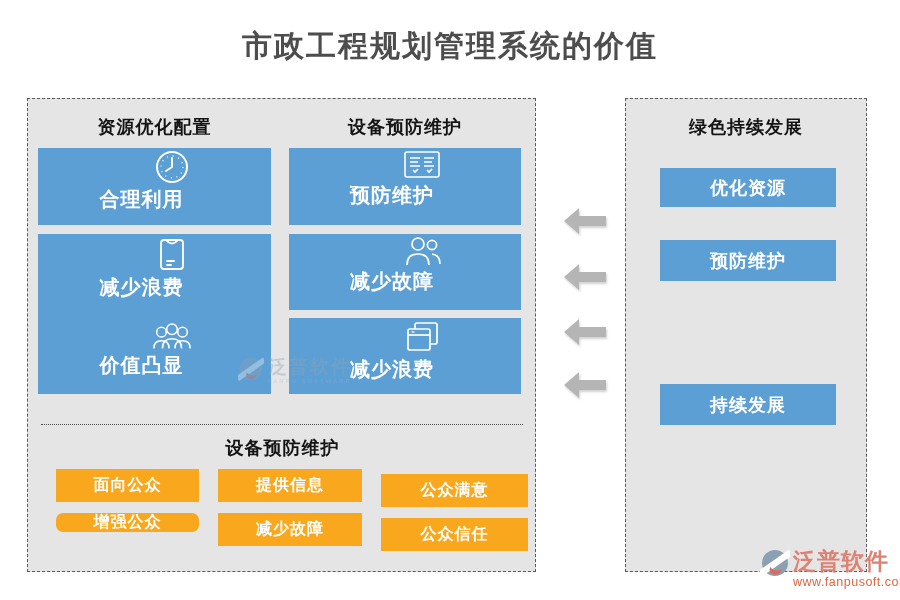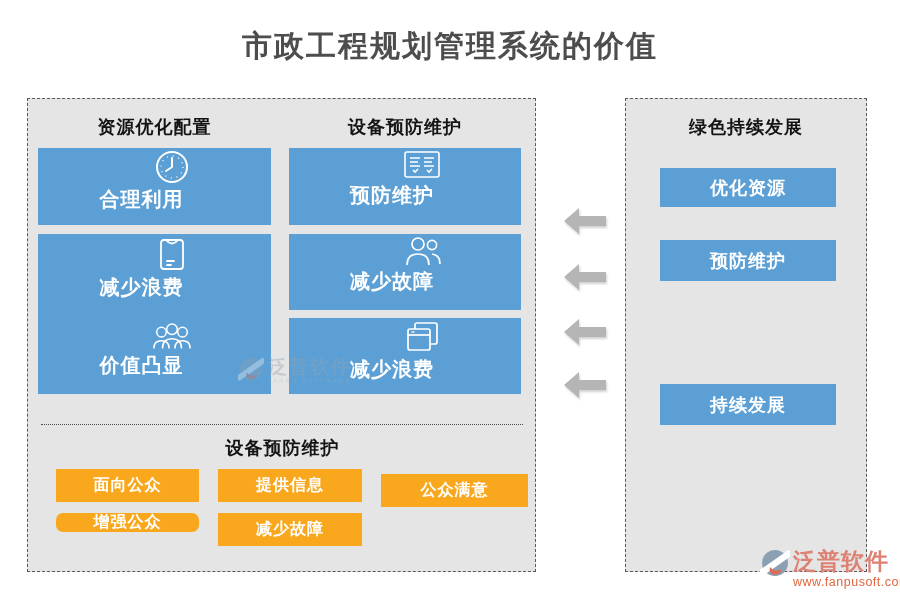--- a/index.html
+++ b/index.html
@@ -125,20 +125,21 @@
 
     <div class="divider" style="left:13px;top:325px;width:482px;"></div>
 
     <div class="sec-header" style="left:0;top:337px;width:509px;">设备预防维护</div>
 
     <div class="orange-btn" style="left:28px;top:370px;width:143px;height:33px;">面向公众</div>
     <div class="orange-btn" style="left:190px;top:370px;width:144px;height:33px;">提供信息</div>
     <div class="orange-btn" style="left:353px;top:375px;width:147px;height:33px;">公众满意</div>
     <div class="orange-btn" style="left:28px;top:414px;width:143px;height:19px;border-radius:7px;">增强公众</div>
     <div class="orange-btn" style="left:190px;top:414px;width:144px;height:33px;">减少故障</div>
+    <div class="orange-btn" style="left:353px;top:419px;width:147px;height:33px;">公众信任</div>
   </div>
 
   <div class="arrow" style="left:564px;top:208px;">
     <svg width="42" height="26" viewBox="0 0 42 26">
         <path d="M0 13 L15 0 L15 8 L42 8 L42 18 L15 18 L15 26 Z" fill="#b5b5b5"></path>
       </svg>
   </div>
   <div class="arrow" style="left:564px;top:264px;">
     <svg width="42" height="26" viewBox="0 0 42 26">
         <path d="M0 13 L15 0 L15 8 L42 8 L42 18 L15 18 L15 26 Z" fill="#b5b5b5"></path>

